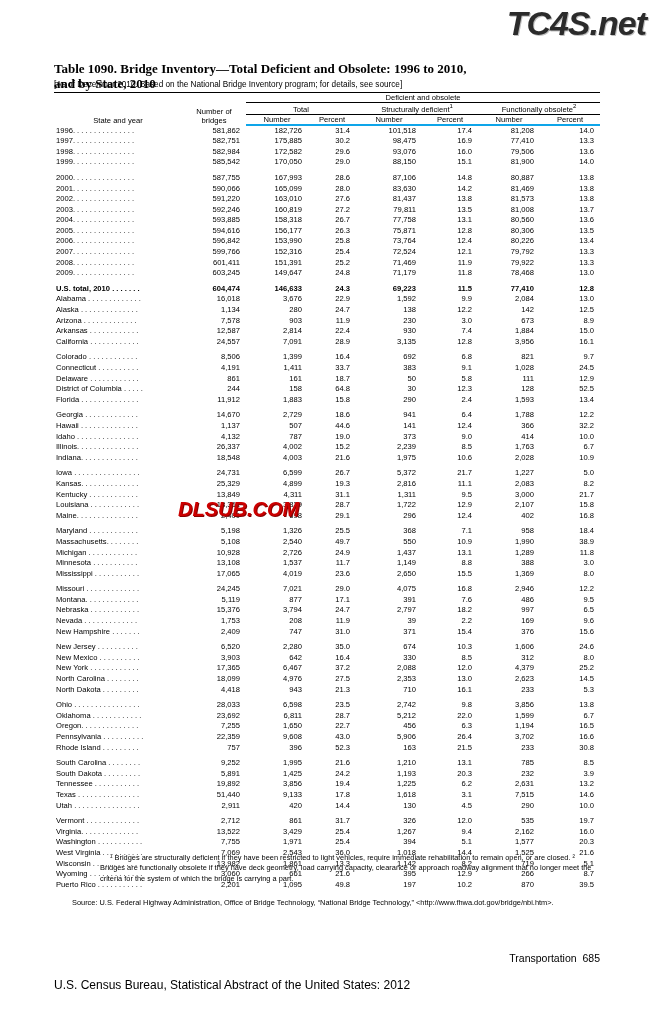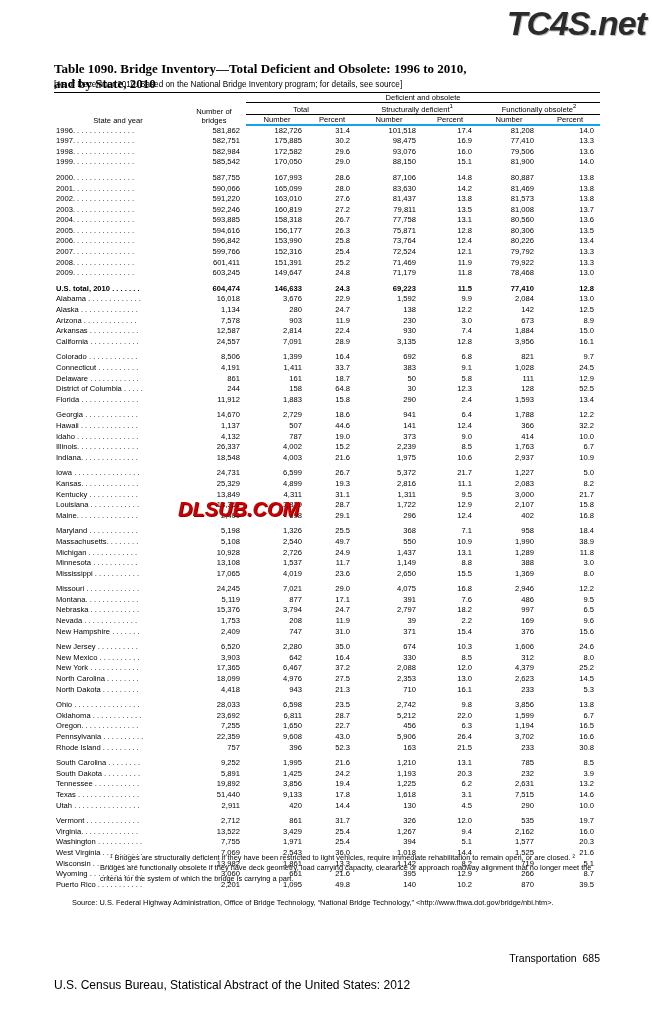--- a/index.html
+++ b/index.html
@@ -496,21 +496,21 @@
             <td class="num">1,763</td>
             <td class="num">6.7</td>
           </tr>
           <tr class="data-row">
             <td class="statecell">Indiana. . . . . . . . . . . . . .</td>
             <td class="num">18,548</td>
             <td class="num">4,003</td>
             <td class="num">21.6</td>
             <td class="num">1,975</td>
             <td class="num">10.6</td>
-            <td class="num">2,937</td>
+            <td class="num">2,028</td>
             <td class="num">10.9</td>
           </tr>
           <tr class="gap-row">
             <td colspan="8"></td>
           </tr>
           <tr class="data-row">
             <td class="statecell">Iowa . . . . . . . . . . . . . . . .</td>
             <td class="num">24,731</td>
             <td class="num">6,599</td>
             <td class="num">26.7</td>
@@ -885,21 +885,21 @@
             <td class="num">395</td>
             <td class="num">12.9</td>
             <td class="num">266</td>
             <td class="num">8.7</td>
           </tr>
           <tr class="data-row">
             <td class="statecell">Puerto Rico . . . . . . . . . . .</td>
             <td class="num">2,201</td>
             <td class="num">1,095</td>
             <td class="num">49.8</td>
-            <td class="num">140</td>
+            <td class="num">197</td>
             <td class="num">10.2</td>
             <td class="num">870</td>
             <td class="num">39.5</td>
           </tr>
         </tbody>
     </table>
   </div>
 
   <div class="watermark-dlsub">DLSUB.COM</div>
 

